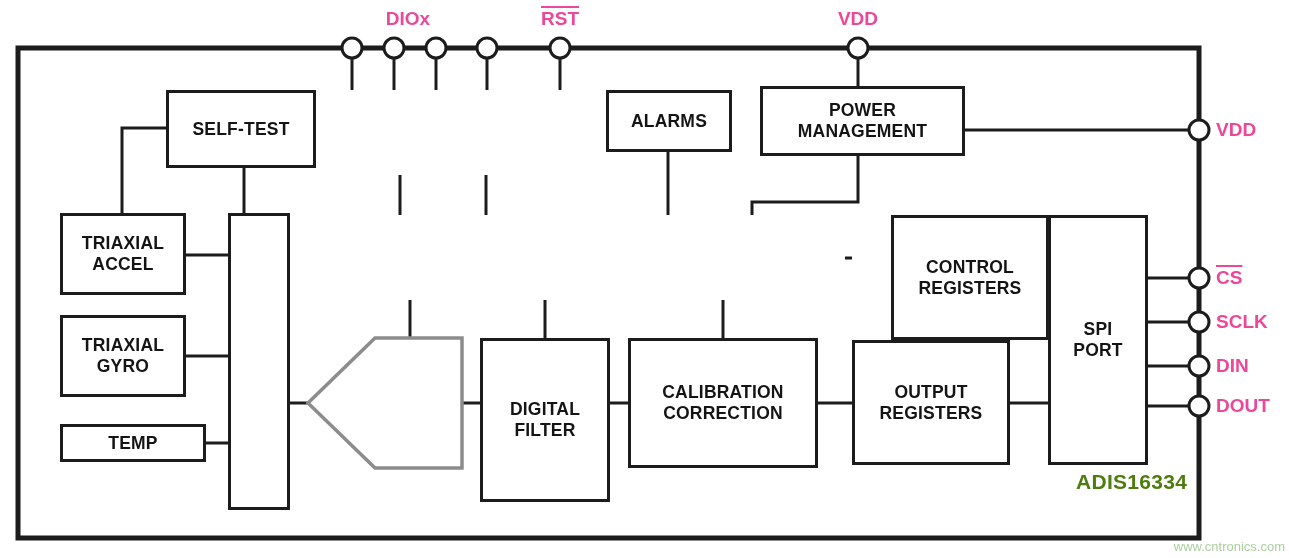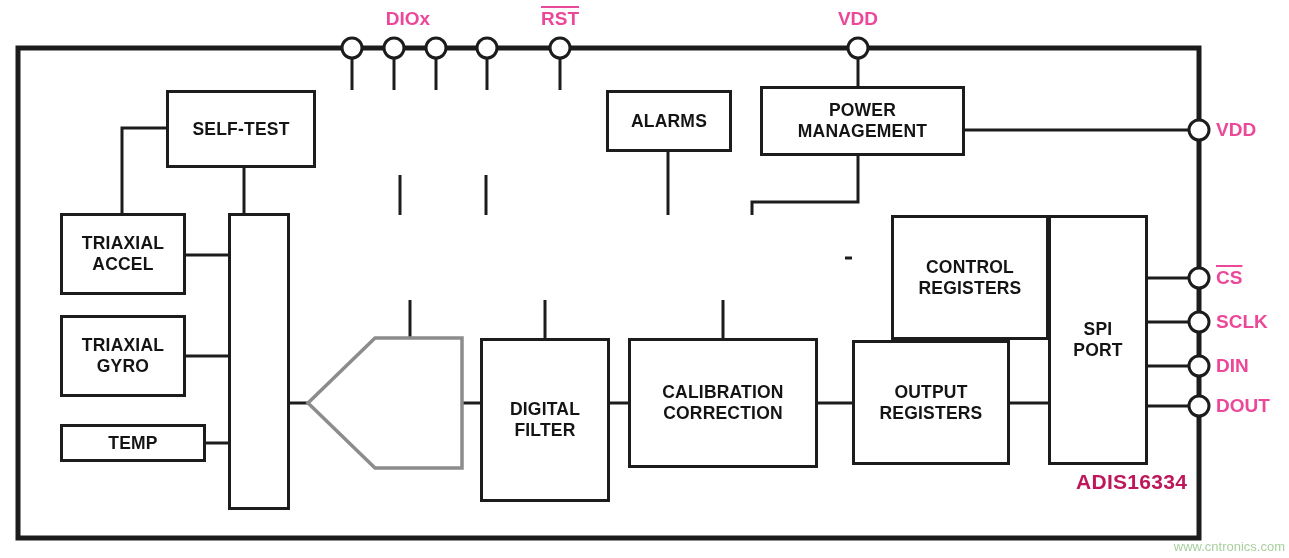--- a/index.html
+++ b/index.html
@@ -16,21 +16,21 @@
     white-space:pre-line; z-index:2; letter-spacing:0.2px;
   }
   .pin-label {
     position:absolute; font-weight:bold; font-size:19px; color:#ec4899;
     z-index:3; white-space:nowrap;
   }
   .top-label   { transform:translateX(-50%); }
   .right-label { transform:translateY(-50%); }
   .overline { text-decoration:overline; text-decoration-thickness:2px; }
   .chip-name {
-    position:absolute; font-weight:bold; font-size:21px; color:#be185d;
+    position:absolute; font-weight:bold; font-size:21px; color:#4d7c0f;
     z-index:2; letter-spacing:0.3px;
   }
   .watermark {
     position:absolute; font-size:13px; color:#a9cf9f; z-index:4;
     font-family:"Liberation Sans", sans-serif;
   }
 </style>
 </head>
 <body>
 

